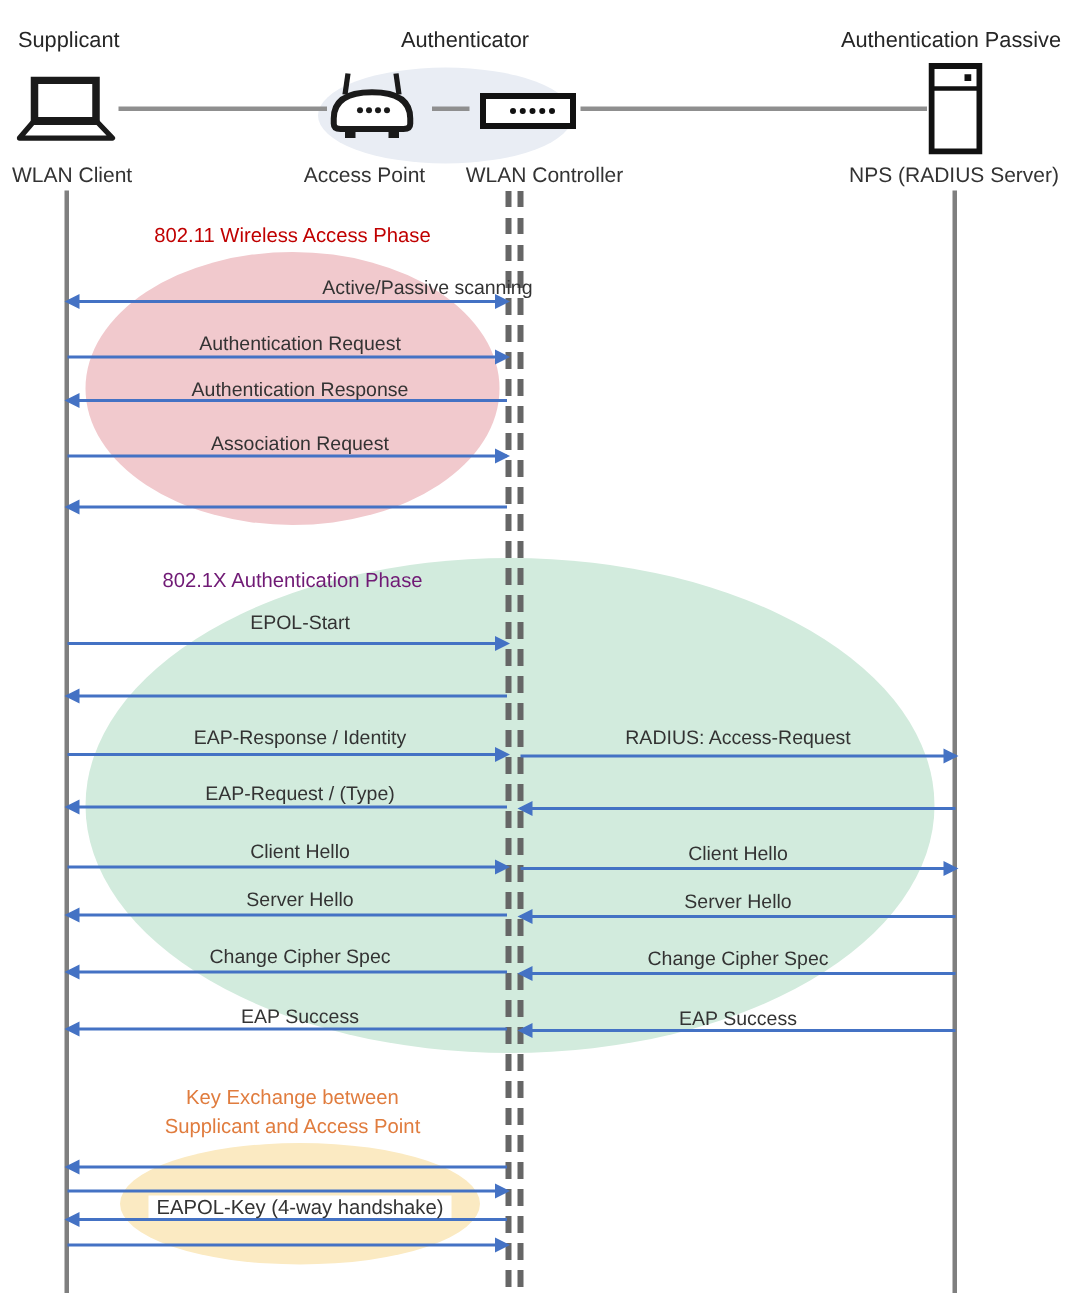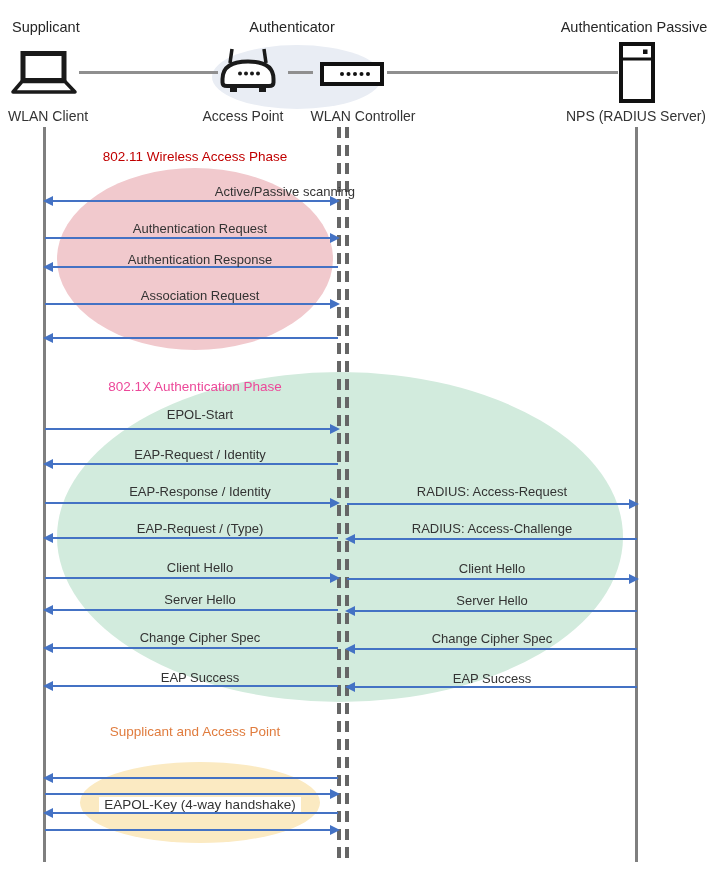--- a/index.html
+++ b/index.html
@@ -12,21 +12,21 @@
   .center { text-align:center; }
   .ellipse { position:absolute; border-radius:50%; z-index:0; }
   .lifeline { position:absolute; width:3px; background:#7F7F7F; z-index:1; }
   .dashline { position:absolute; width:4px; z-index:2;
     background:repeating-linear-gradient(to bottom, #666666 0 11px, transparent 11px 18px); }
   .connector { position:absolute; height:3px; background:#8F8F8F; z-index:1; }
   .icon { position:absolute; z-index:3; }
   .msg { position:absolute; font-size:13px; color:#333333; text-align:center; z-index:4; }
   .phase-title { position:absolute; font-size:13.5px; text-align:center; z-index:4; line-height:19px; }
   .t-red { color:#C00000; }
-  .t-green { color:#ec4899; }
+  .t-green { color:#701a75; }
   .t-orange { color:#E07C3E; }
   .whitebox { background:#ffffff; padding:0 5px; font-size:13.5px; }
   .arrow { position:absolute; height:2px; background:#4472C4; z-index:3; }
   .arrow.hr::after {
     content:""; position:absolute; right:-2px; top:-4.5px; width:0; height:0;
     border-left:10px solid #4472C4; border-top:5.5px solid transparent; border-bottom:5.5px solid transparent;
   }
   .arrow.hl::before {
     content:""; position:absolute; left:-2px; top:-4.5px; width:0; height:0;
     border-right:10px solid #4472C4; border-top:5.5px solid transparent; border-bottom:5.5px solid transparent;
@@ -36,21 +36,21 @@
 <body>
 
 <div class="canvas">
 
   <div class="ellipse" style="left:212px;top:45px;width:170px;height:64px;background:#E9EDF4;"></div>
   <div class="ellipse" style="left:57px;top:168px;width:276px;height:182px;background:#F1C9CD;"></div>
   <div class="ellipse" style="left:57px;top:372px;width:566px;height:330px;background:#D2EBDD;"></div>
   <div class="ellipse" style="left:80px;top:762px;width:240px;height:81px;background:#FBEAC2;"></div>
 
   <div class="lbl" style="left:12px;top:19px;">Supplicant</div>
-  <div class="lbl center" style="left:216px;top:19px;width:152px;">Authenticator</div>
+  <div class="lbl center" style="left:234px;top:19px;width:152px;">Authenticator</div>
   <div class="lbl center" style="left:558px;top:19px;width:152px;">Authentication Passive</div>
 
   <div class="connector" style="left:79px;top:71px;width:139px;"></div>
   <div class="connector" style="left:288px;top:71px;width:25px;"></div>
   <div class="connector" style="left:387px;top:71px;width:231px;"></div>
 
   <svg class="icon" style="left:10px;top:51px;" width="68" height="44" viewBox="0 0 68 44">
     <rect x="13" y="2.5" width="41" height="27" fill="#ffffff" stroke="#1a1a1a" stroke-width="5"></rect>
     <path d="M3 41 L12 30.5 H55 L65 41 Z" fill="#ffffff" stroke="#1a1a1a" stroke-width="3.5" stroke-linejoin="round"></path>
   </svg>
@@ -88,51 +88,50 @@
   <div class="node-lbl center" style="left:558px;top:108px;width:156px;">NPS (RADIUS Server)</div>
 
   <div class="lifeline" style="left:43px;top:127px;height:735px;"></div>
   <div class="dashline" style="left:337px;top:127px;height:731px;"></div>
   <div class="dashline" style="left:345px;top:127px;height:731px;"></div>
   <div class="lifeline" style="left:635px;top:127px;height:735px;"></div>
 
   <div class="phase-title t-red" style="left:45px;top:147px;width:300px;">802.11 Wireless Access Phase</div>
   <div class="phase-title t-green" style="left:45px;top:377px;width:300px;">802.1X Authentication Phase</div>
   <div class="phase-title t-orange" style="left:45px;top:722px;width:300px;">
+    <div>Key Exchange between</div>
     <div>Supplicant and Access Point</div>
   </div>
 
   <div class="msg" style="left:45px;top:184px;width:310px;text-align:right;">Active/Passive scanning</div>
   <div class="arrow hl hr" style="left:45px;top:200px;width:293px;"></div>
 
   <div class="msg" style="left:45px;top:221px;width:310px;">Authentication Request</div>
   <div class="arrow hr" style="left:45px;top:237px;width:293px;"></div>
 
   <div class="msg" style="left:45px;top:252px;width:310px;">Authentication Response</div>
   <div class="arrow hl" style="left:45px;top:266px;width:293px;"></div>
 
   <div class="msg" style="left:45px;top:288px;width:310px;">Association Request</div>
   <div class="arrow hr" style="left:45px;top:303px;width:293px;"></div>
 
   <div class="arrow hl" style="left:45px;top:337px;width:293px;"></div>
 
   <div class="msg" style="left:45px;top:407px;width:310px;">EPOL-Start</div>
   <div class="arrow hr" style="left:45px;top:428px;width:293px;"></div>
 
-  <div class="msg" style="left:45px;top:447px;width:310px;">EAP-Request / Identity</div>
   <div class="arrow hl" style="left:45px;top:463px;width:293px;"></div>
 
   <div class="msg" style="left:45px;top:484px;width:310px;">EAP-Response / Identity</div>
   <div class="arrow hr" style="left:45px;top:502px;width:293px;"></div>
   <div class="msg" style="left:347px;top:484px;width:290px;">RADIUS: Access-Request</div>
   <div class="arrow hr" style="left:347px;top:503px;width:290px;"></div>
 
   <div class="msg" style="left:45px;top:521px;width:310px;">EAP-Request / (Type)</div>
   <div class="arrow hl" style="left:45px;top:537px;width:293px;"></div>
-  <div class="msg" style="left:347px;top:521px;width:290px;">RADIUS: Access-Challenge</div>
   <div class="arrow hl" style="left:347px;top:538px;width:290px;"></div>
 
   <div class="msg" style="left:45px;top:560px;width:310px;">Client Hello</div>
   <div class="arrow hr" style="left:45px;top:577px;width:293px;"></div>
   <div class="msg" style="left:347px;top:561px;width:290px;">Client Hello</div>
   <div class="arrow hr" style="left:347px;top:578px;width:290px;"></div>
 
   <div class="msg" style="left:45px;top:592px;width:310px;">Server Hello</div>
   <div class="arrow hl" style="left:45px;top:609px;width:293px;"></div>
   <div class="msg" style="left:347px;top:593px;width:290px;">Server Hello</div>

